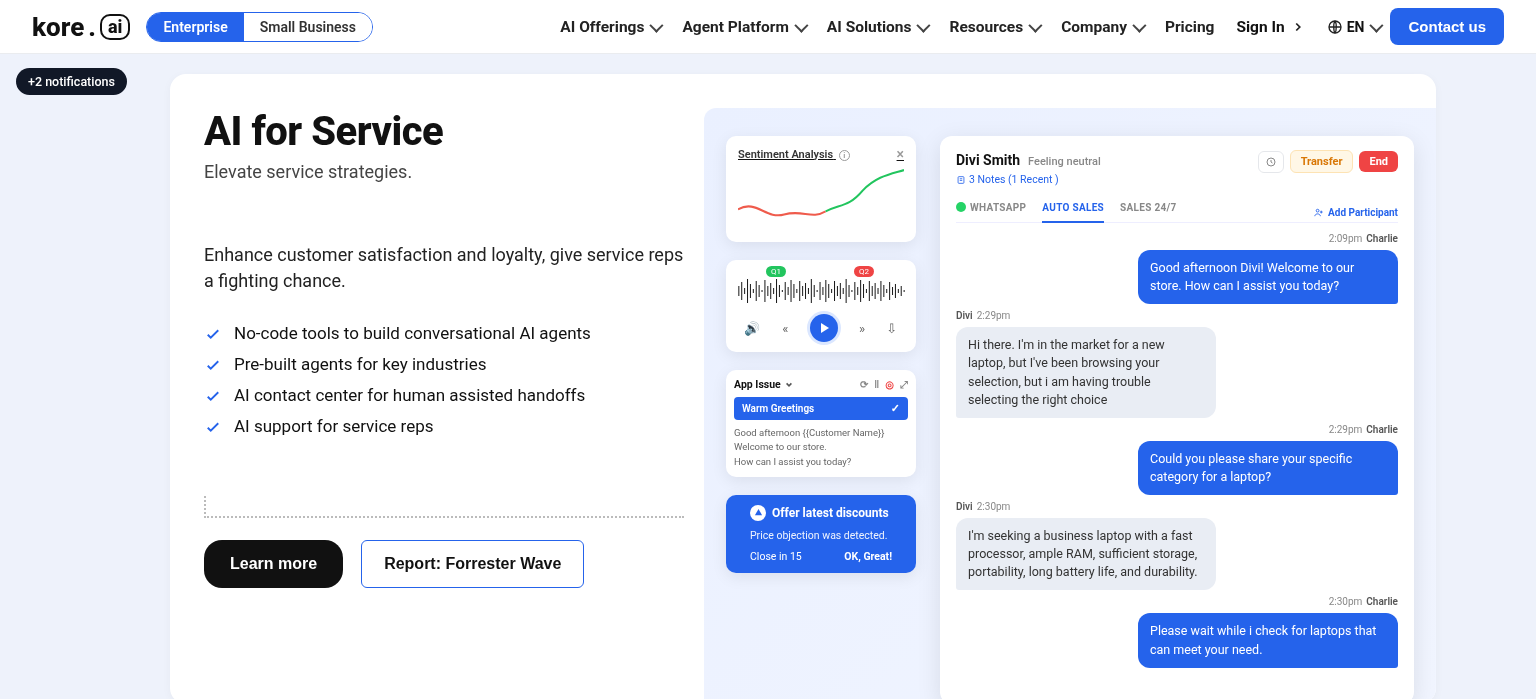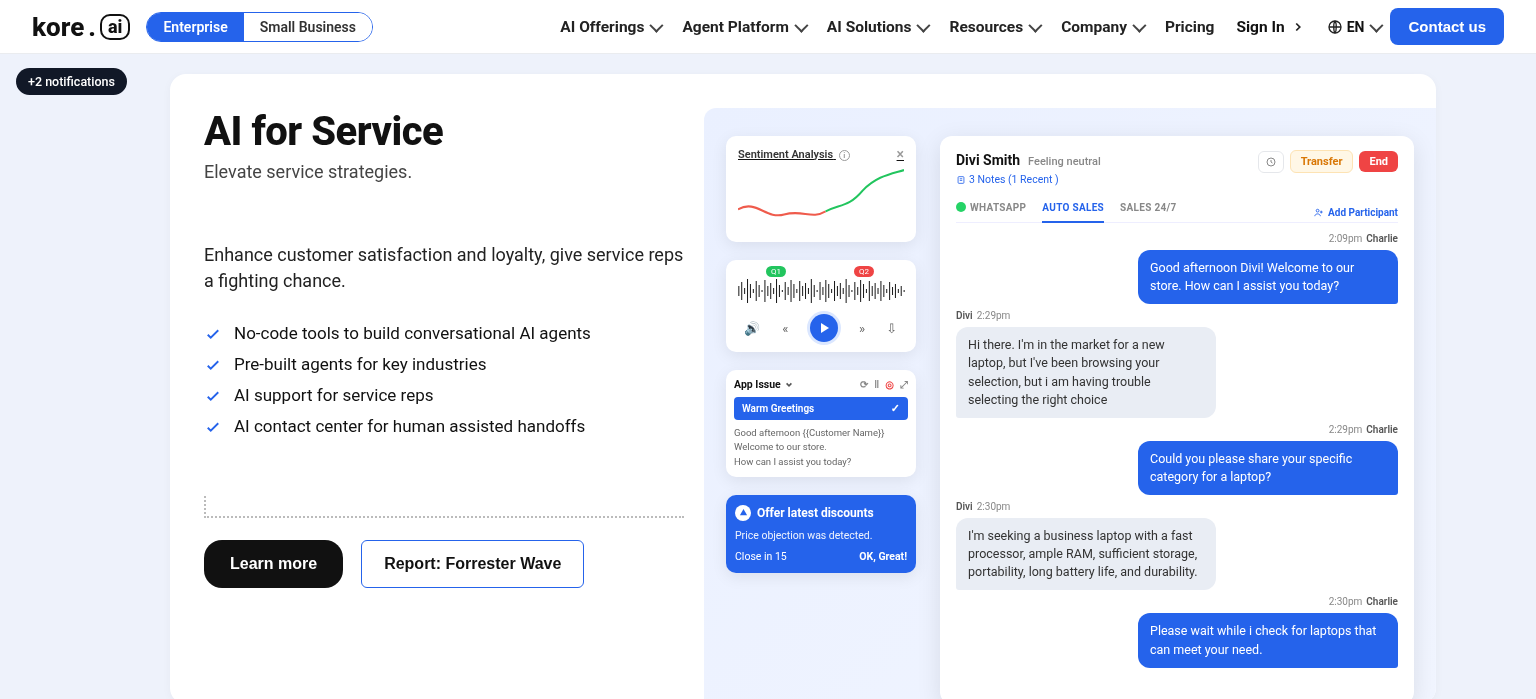--- a/index.html
+++ b/index.html
@@ -60,21 +60,21 @@
   .audio .play{width:28px;height:28px;border-radius:50%;background:#2563eb;display:flex;align-items:center;justify-content:center;box-shadow:0 0 0 3px #dbe7ff;}
   .audio .play svg{fill:#fff;width:10px;height:10px;margin-left:2px;}
   
   .appissue{padding:8px;}
   .appissue .top{font-size:10.5px;font-weight:700;display:flex;align-items:center;gap:4px;justify-content:space-between;}
   .appissue .top svg{width:8px;height:8px;}
   .appissue .mini-ic{display:flex;gap:6px;color:#888;font-size:10px;}
   .warm{background:#2563eb;color:#fff;font-size:10px;font-weight:600;border-radius:4px;padding:5px 8px;margin-top:6px;display:flex;justify-content:space-between;align-items:center;}
   .template-text{font-size:9.5px;color:#666;line-height:1.5;margin-top:6px;}
   
-  .offer{background:#2563eb;color:#fff;border-radius:10px;padding:10px 9px;font-size:11px;box-shadow:0 4px 16px rgba(0,0,0,.08);}
+  .offer{background:#2563eb;color:#fff;border-radius:10px;padding:10px 24px;font-size:11px;box-shadow:0 4px 16px rgba(0,0,0,.08);}
   .offer .title{display:flex;align-items:center;gap:6px;font-weight:700;font-size:12px;}
   .offer .title .circ{width:16px;height:16px;border-radius:50%;background:#fff;display:flex;align-items:center;justify-content:center;}
   .offer .title .circ svg{width:9px;height:9px;fill:#2563eb;}
   .offer .row{display:flex;justify-content:space-between;margin-top:8px;font-size:10.5px;}
   .offer .row span:last-child{font-weight:700;}
   
   .chat{background:#fff;border-radius:12px;box-shadow:0 6px 24px rgba(0,0,0,.1);padding:14px 16px 10px;height:568px;overflow:hidden;}
   .chat-head{display:flex;justify-content:space-between;align-items:flex-start;}
   .chat-name{font-weight:700;font-size:14px;}
   .chat-mood{font-size:11px;color:#888;margin-left:4px;font-weight:500;}
@@ -158,27 +158,27 @@
         <li>
             <svg viewBox="0 0 24 24">
               <path d="M5 13l4 4L19 7"></path>
             </svg>
             <span>Pre-built agents for key industries</span>
           </li>
         <li>
             <svg viewBox="0 0 24 24">
               <path d="M5 13l4 4L19 7"></path>
             </svg>
-            <span>AI support for service reps</span>
+            <span>AI contact center for human assisted handoffs</span>
           </li>
         <li>
             <svg viewBox="0 0 24 24">
               <path d="M5 13l4 4L19 7"></path>
             </svg>
-            <span>AI contact center for human assisted handoffs</span>
+            <span>AI support for service reps</span>
           </li>
       </ul>
       <div class="ctas">
         <button class="btn-dark">Learn more</button>
         <button class="btn-outline">Report: Forrester Wave</button>
       </div>
     </div>
 
     <div class="hero-right">
 

